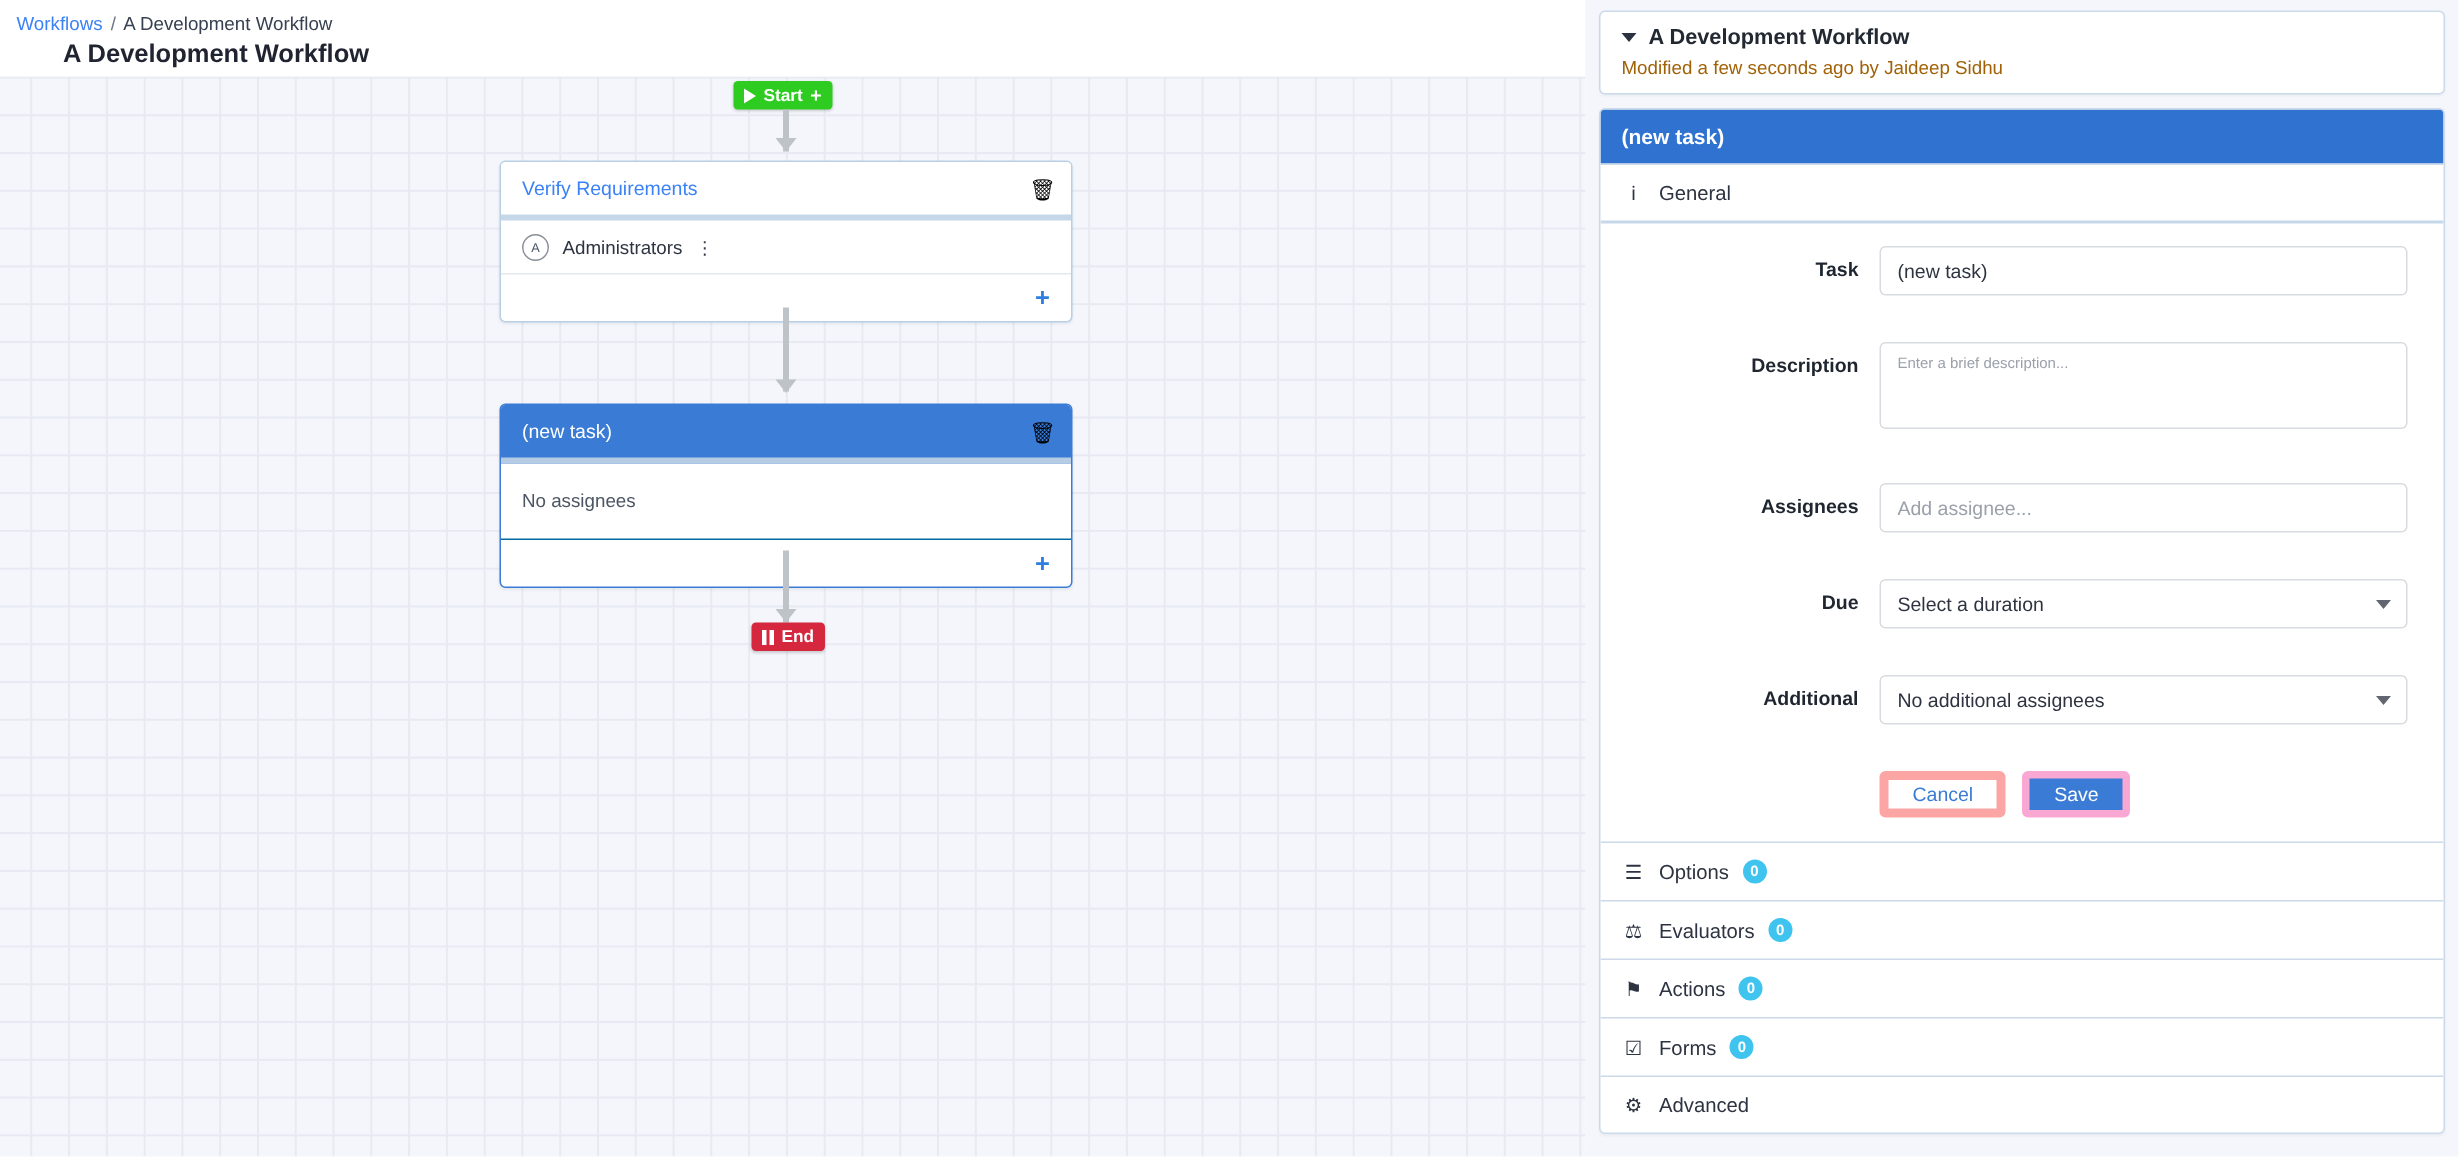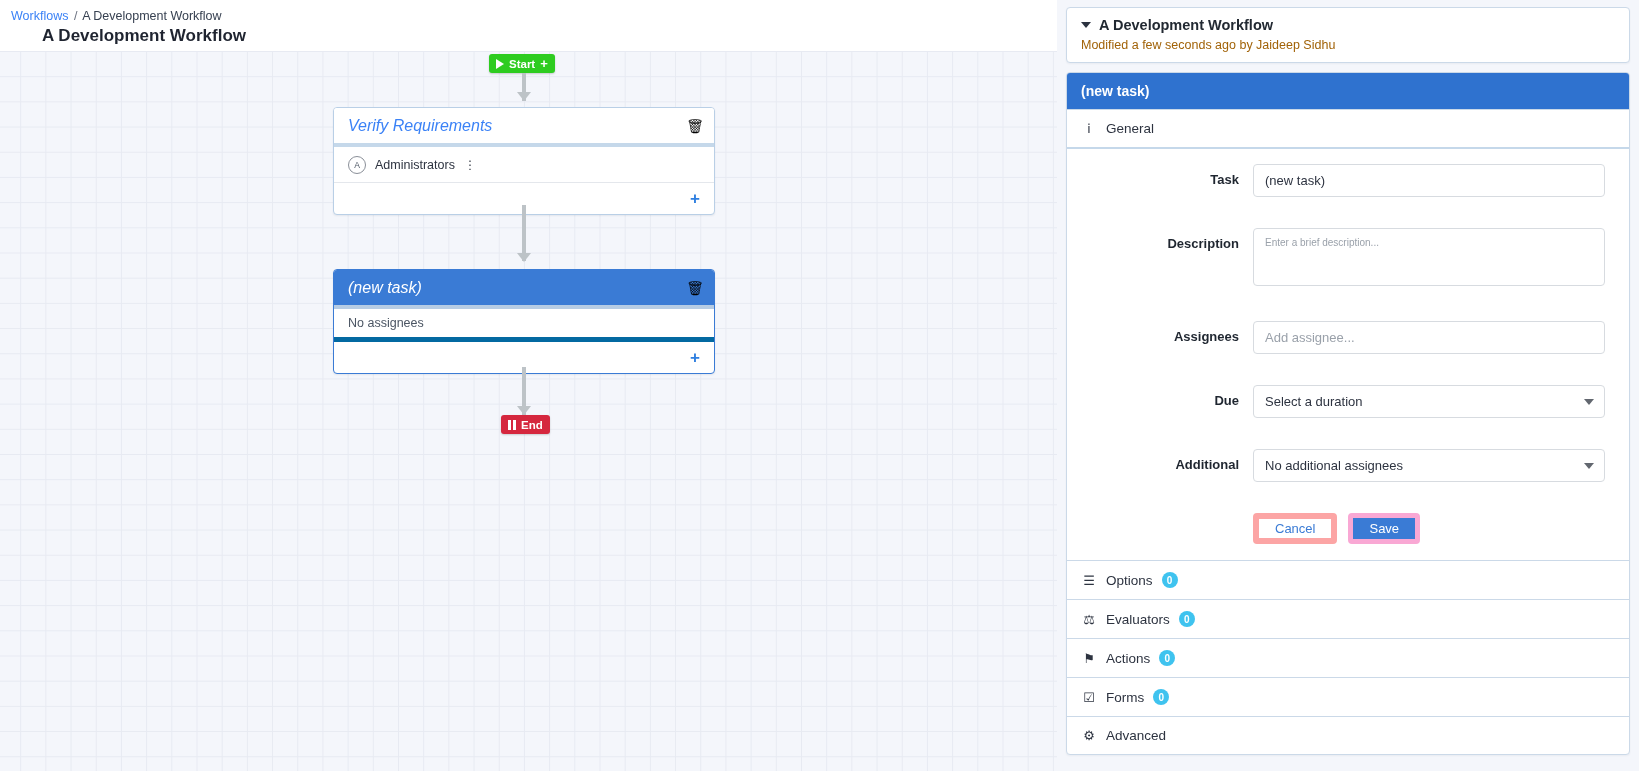--- a/index.html
+++ b/index.html
@@ -83,43 +83,43 @@
     box-shadow: 0 1px 2px rgba(15,30,60,.07);
     overflow: hidden;
   }
   .task-card .card-head {
     height: 39px; display: flex; align-items: center;
     padding: 0 10px 0 14px;
     border-bottom: 4px solid #c5d8ea;
     background: #ffffff;
   }
   .task-card .card-head .ttl {
-    flex: 1; font-size: 16px; color: #3b82f6; cursor: pointer; font-style: italic;
+    flex: 1; font-size: 13px; color: #3b82f6; cursor: pointer;
   }
   .task-card.selected .card-head { background: #3a7bd5; border-bottom: 4px solid #b6cce4; }
   .task-card.selected { border: 1px solid #3a7bd5; }
   .task-card.selected .card-head .ttl { color: #ffffff; }
   .trash-ico { font-size: 14px; line-height: 1; cursor: pointer; }
 
   .assignee-row {
     height: 36px; display: flex; align-items: center; padding: 0 14px; gap: 9px;
     border-bottom: 1px solid #e4e7ec;
   }
   .avatar-circle {
     width: 18px; height: 18px; border-radius: 50%;
     border: 1px solid #8a8f98; color: #4b5563;
     display: flex; align-items: center; justify-content: center;
     font-size: 8.5px;
   }
   .assignee-name { font-size: 12.5px; color: #2d3340; }
   .kebab { font-size: 12px; color: #333a45; line-height: 1; cursor: pointer; letter-spacing: 0; }
   .empty-row {
-    height: 33px; display: flex; align-items: center; padding: 0 14px;
+    height: 51px; display: flex; align-items: center; padding: 0 14px;
     font-size: 12.5px; color: #4b5563;
-    border-bottom: 5px solid #0369a1;
+    border-bottom: 1px solid #0369a1;
   }
   .add-row {
     height: 31px; display: flex; align-items: center; justify-content: flex-end;
     padding: 0 14px;
   }
   .plus-btn { color: #2f7fe0; font-size: 17px; font-weight: bold; line-height: 1; cursor: pointer; }
 
   
   #side-panel {
     position: absolute; left: 1057px; top: 0;

